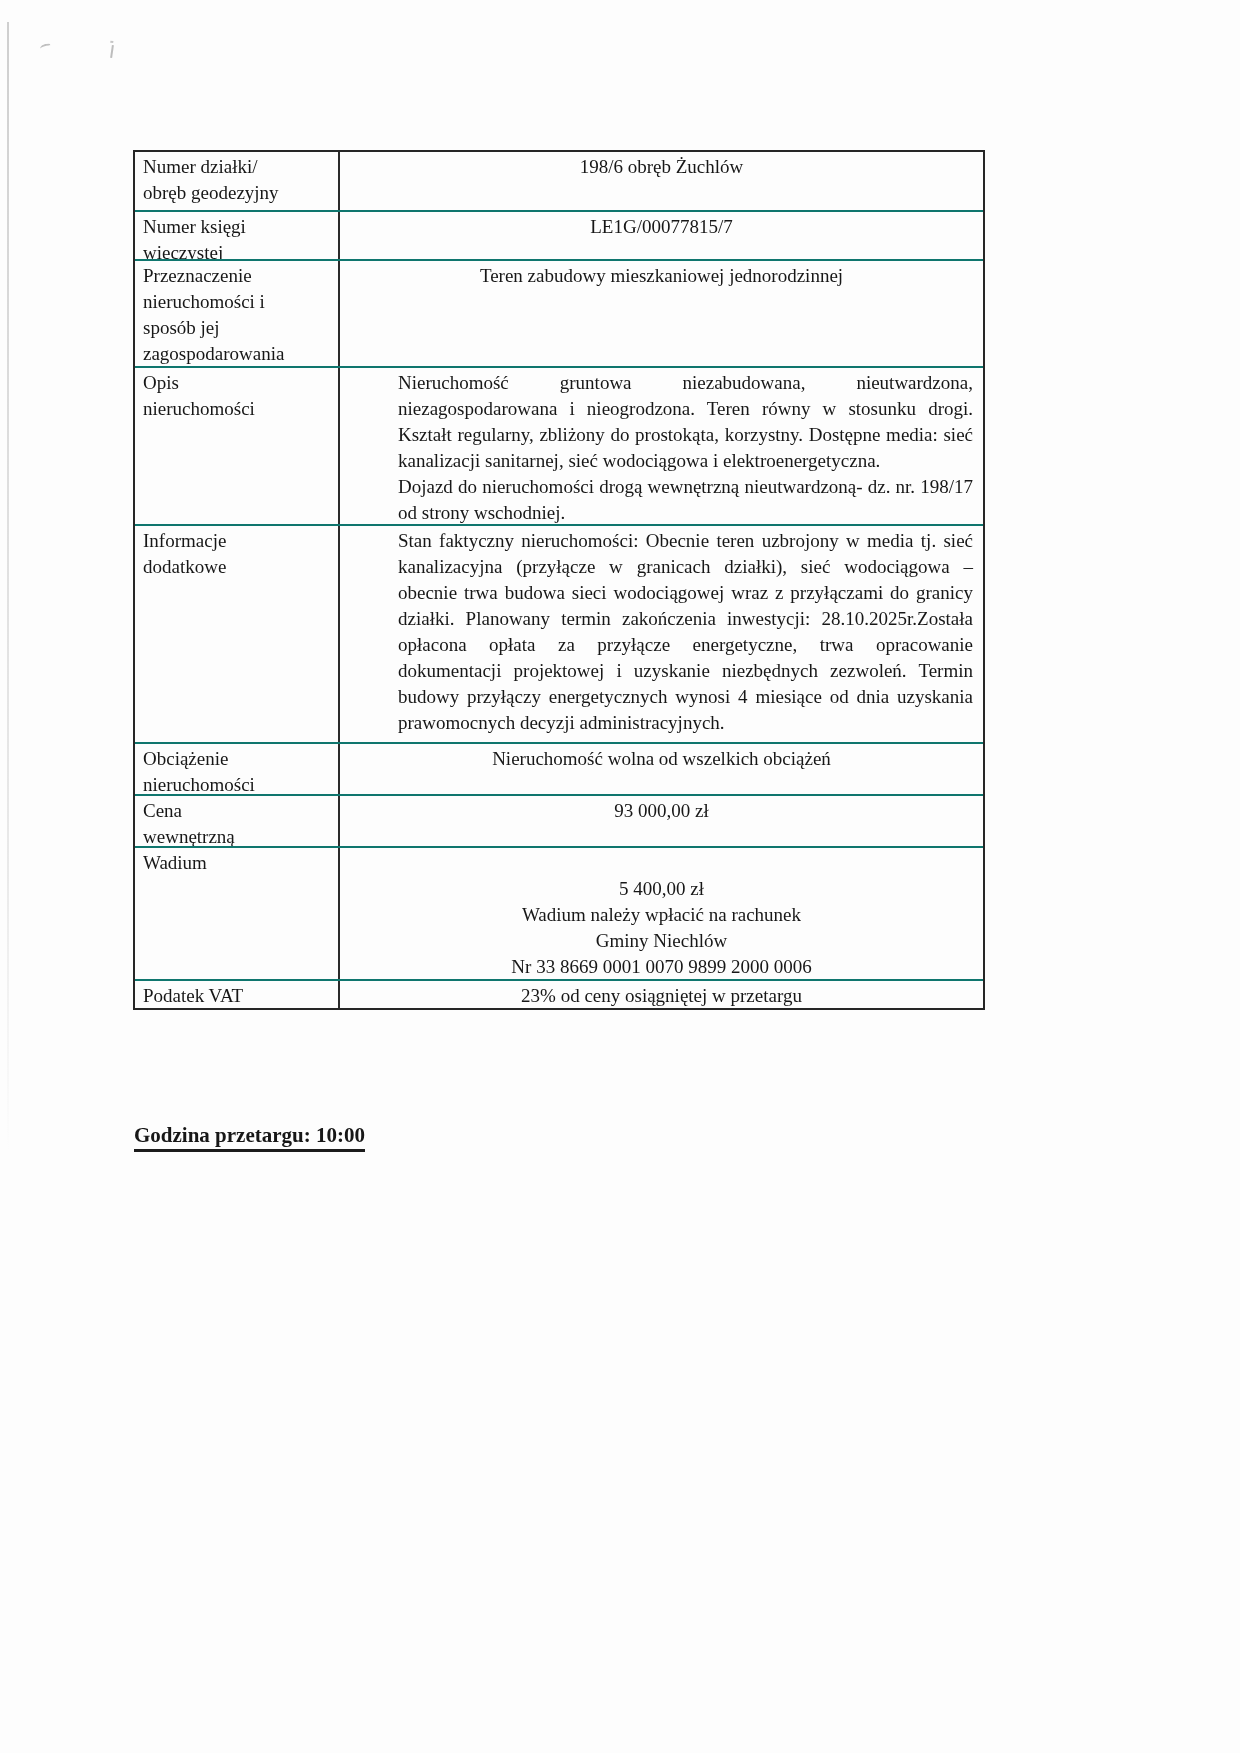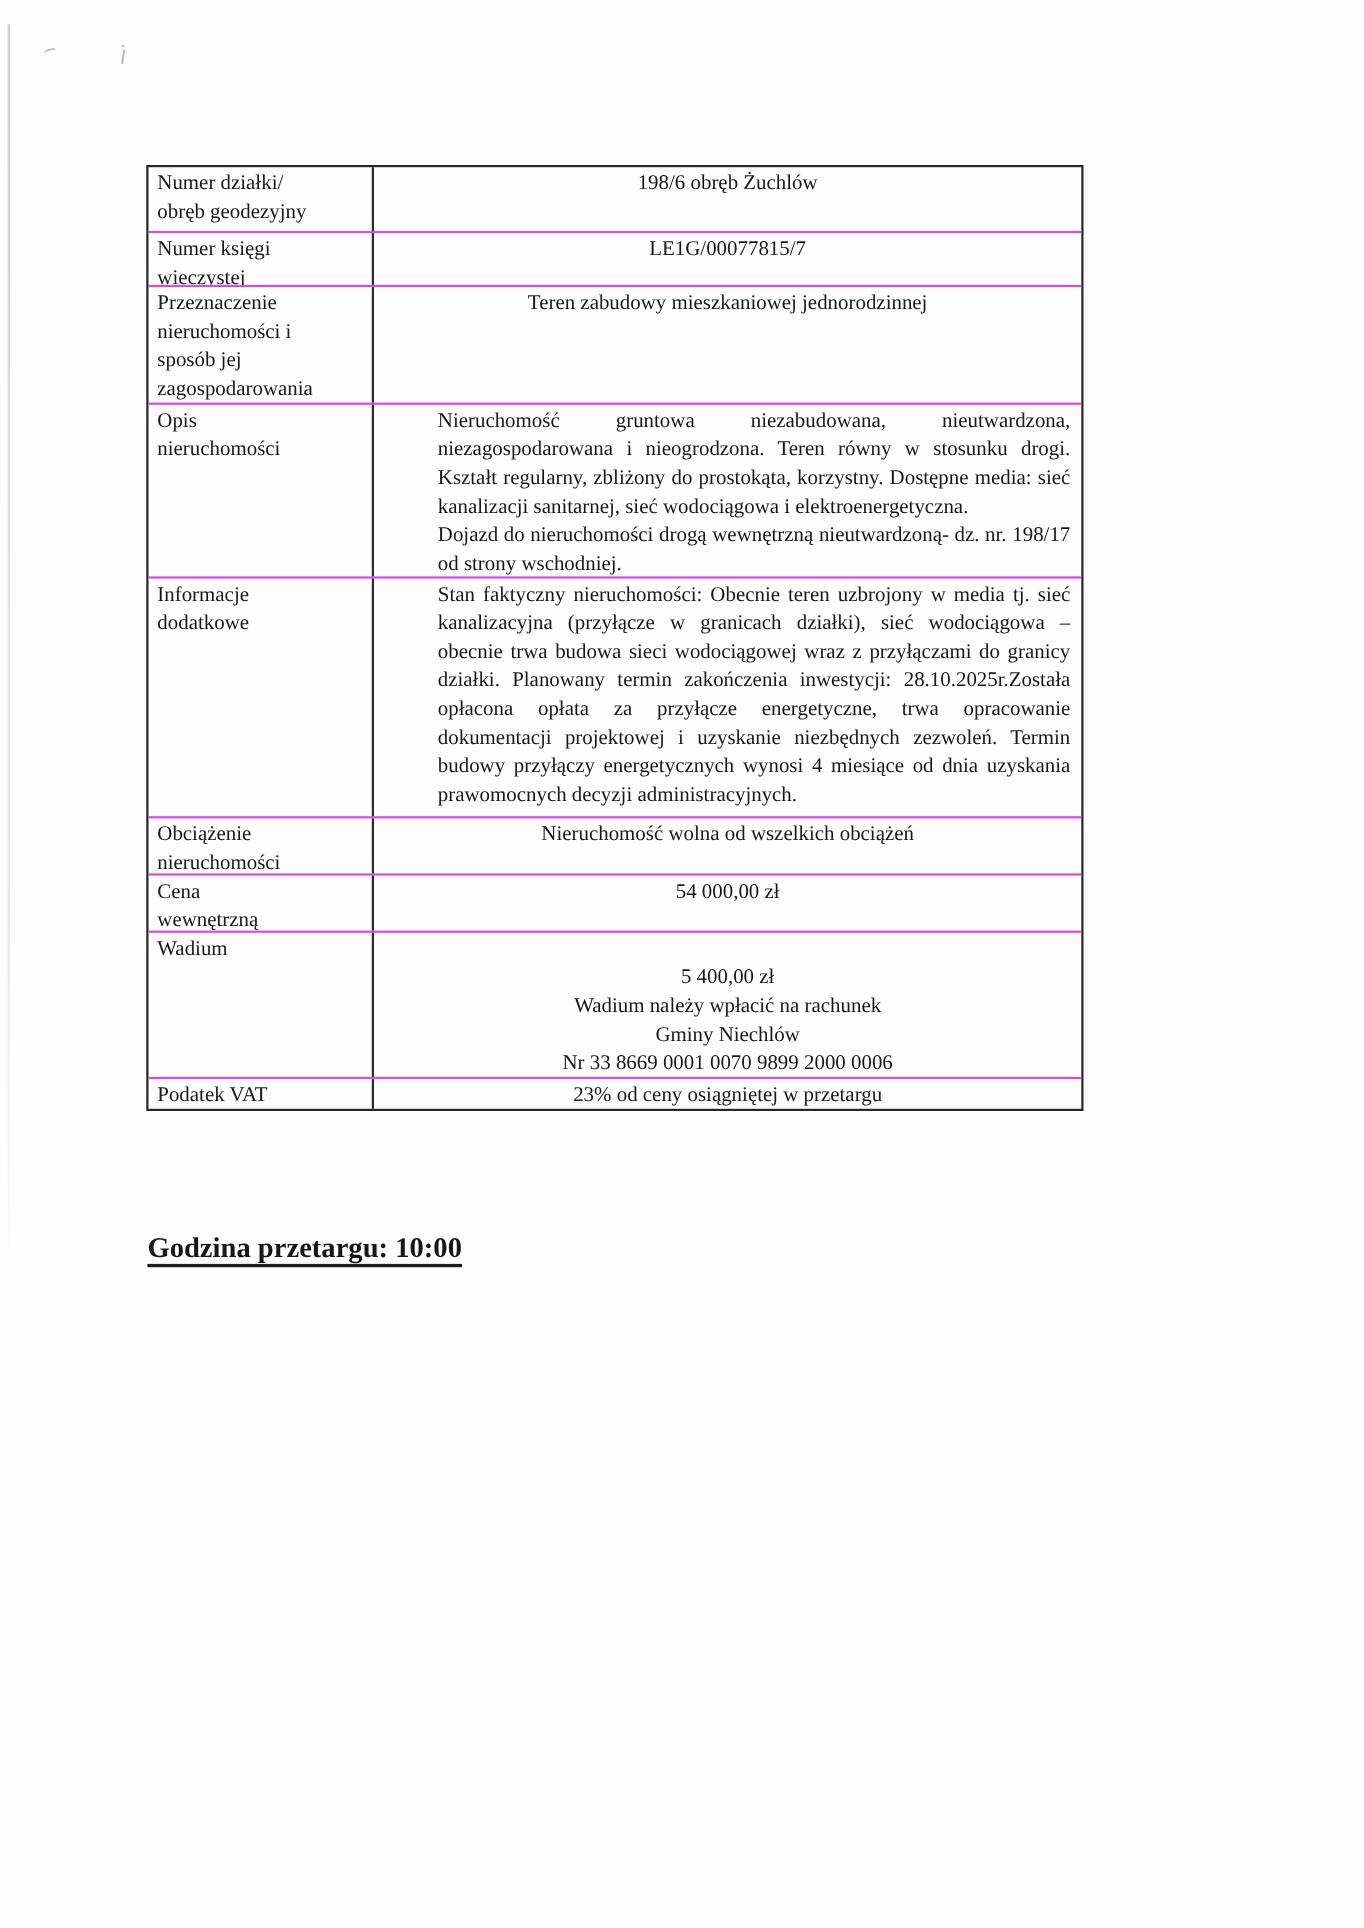--- a/index.html
+++ b/index.html
@@ -39,41 +39,41 @@
   .speck-2::before {
     content:""; position:absolute; left:-2px; top:-4px;
     width:3px; height:2px; background:#9a9a9a;
   }
   
   .doc-table {
     position:absolute; left:133px; top:150px; width:852px;
     border:2px solid #262626;
     background:#fdfdfd;
   }
-  .trow { display:flex; border-bottom:2px solid #d946ef; }
+  .trow { display:flex; border-bottom:2px solid #0f766e; }
   .trow:last-child { border-bottom:none; }
   .cell {
     white-space:pre-line;
     font-size:19px; line-height:26px;
     overflow:hidden;
   }
   .label-cell {
     width:205px; flex:0 0 205px;
     border-right:2px solid #2a2a2a;
     padding:2px 6px 0 8px;
   }
   .value-cell { flex:1; padding:2px 10px 0 10px; }
   .center { text-align:center; }
   .justify { text-align:justify;margin-left:48px; }
   .h60{height:60px} .h53{height:49px} .h107{height:107px} .h158{height:158px}
   .h218{height:218px} .h52{height:52px} .h133{height:133px} .h27{height:27px}
   
   .footer-note {
     position:absolute; left:134px; top:1122px;
-    font-size:26px; font-weight:bold; line-height:26px;
+    font-size:21px; font-weight:bold; line-height:26px;
   }
   .footer-note span {
     border-bottom:3px solid #1c1c1c;
     display:inline-block; padding-bottom:1px;
   }
 </style>
 </head>
 <body>
 
 <div class="page">
@@ -120,21 +120,21 @@
 
     <div class="trow h52">
       <div class="cell label-cell">Obciążenie
 nieruchomości</div>
       <div class="cell value-cell center">Nieruchomość wolna od wszelkich obciążeń</div>
     </div>
 
     <div class="trow h52">
       <div class="cell label-cell">Cena
 wewnętrzną</div>
-      <div class="cell value-cell center">54 000,00 zł</div>
+      <div class="cell value-cell center">93 000,00 zł</div>
     </div>
 
     <div class="trow h133">
       <div class="cell label-cell">Wadium</div>
       <div class="cell value-cell center">
         <span>5 400,00 zł
 Wadium należy wpłacić na rachunek
 Gminy Niechlów
 Nr 33 8669 0001 0070 9899 2000 0006</span>
         

